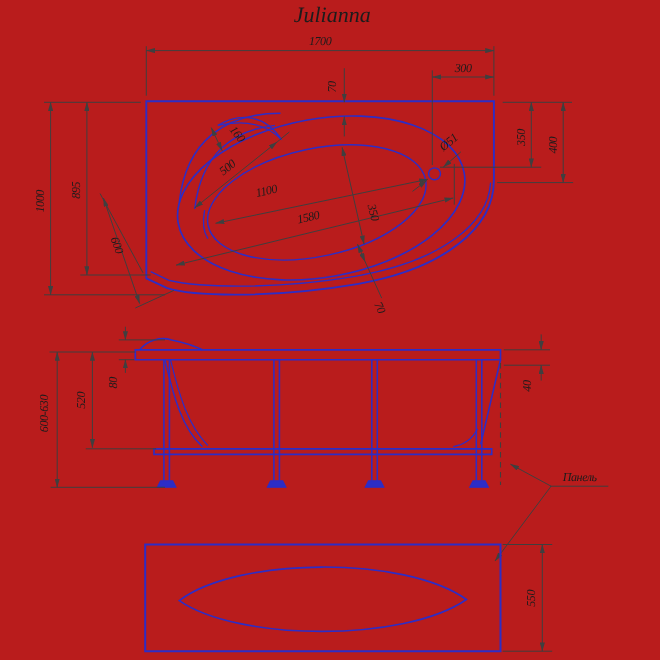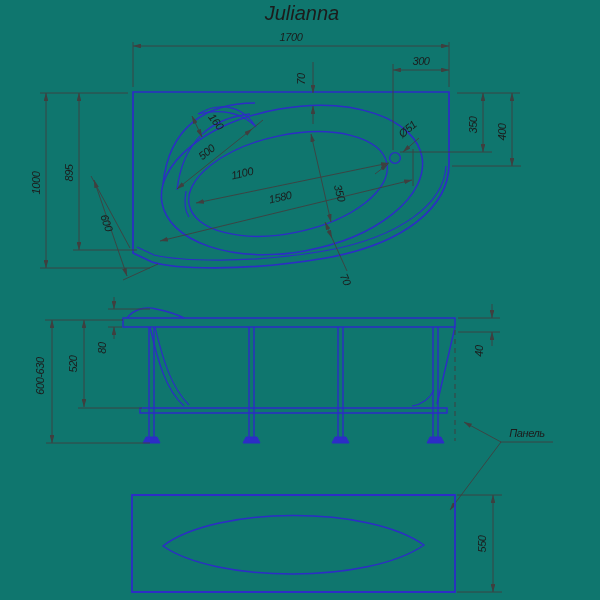--- a/index.html
+++ b/index.html
@@ -1,22 +1,22 @@
 <!DOCTYPE html>
 <html style="--blue: #2d2dc6; --dim: #3f3f3f; --ink: #1c1c1c;"><head>
 <meta charset="utf-8">
 <style>
   :root{
     --blue:#2d2dc6;
     --dim:#3f3f3f;
     --ink:#1c1c1c;
   }
   html,body{margin:0;padding:0;background:#ffffff;}
-  .canvas{position:relative;width:600px;height:600px;background:#0f766e;overflow:hidden;
-          font-family:Liberation Sans, sans-serif;}
+  .canvas{position:relative;width:600px;height:600px;background:#b91c1c;overflow:hidden;
+          font-family:Liberation Serif, serif;}
   svg{position:absolute;left:0;top:0;}
   
   .b{stroke:var(--blue);fill:none;}
   .bf{fill:var(--blue);stroke:var(--blue);}
   
   .d{stroke:var(--dim);fill:none;stroke-width:0.9;}
   .dash{stroke:var(--dim);fill:none;stroke-width:1;stroke-dasharray:5 4;}
   text{fill:var(--ink);font-style:italic;font-size:11px;letter-spacing:-0.4px;}
   text.title{font-size:20px;letter-spacing:0;}
 </style>

